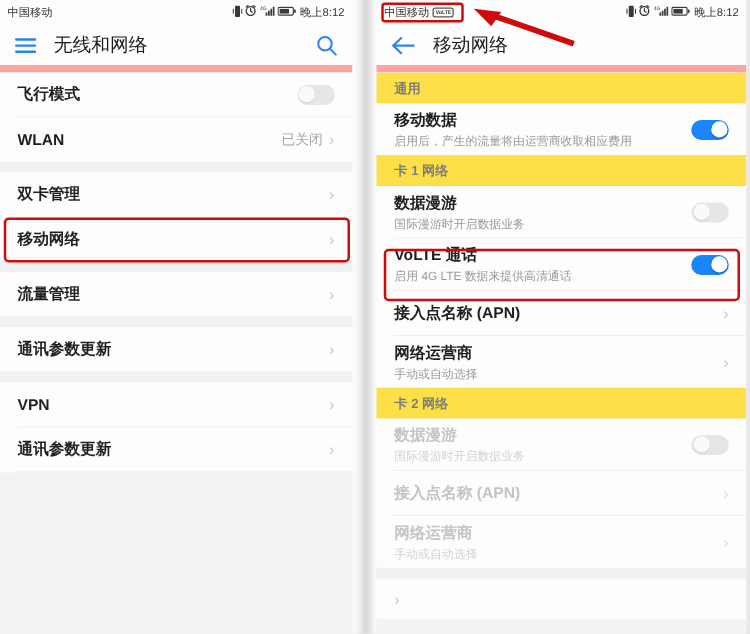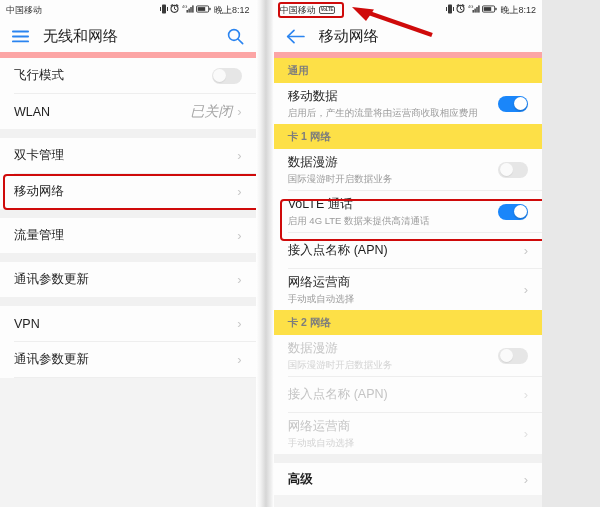--- a/index.html
+++ b/index.html
@@ -1,21 +1,21 @@
 <!DOCTYPE html>
 <html><head>
 <meta charset="utf-8">
 <style>
   * { box-sizing: border-box; margin:0; padding:0; }
   html,body{
     width:600px; height:507px; overflow:hidden;
     background:#e8e8e8;
     font-family:"Liberation Sans","DejaVu Sans",sans-serif;
   }
-  .stage{ position:relative; width:542px; height:507px; display:flex; }
+  .stage{ position:relative; width:597px; height:507px; display:flex; }
 
   
   .phone{ position:relative; background:#fafafa; height:507px; overflow:hidden; }
   .phone-left{ width:283px; }
   .gutter{
     width:20px; height:507px;
     background:linear-gradient(to right,#ffffff 0%,#f2f2f2 25%,#d6d6d6 55%,#efefef 85%,#ffffff 100%);
   }
   .phone-right{ width:297px; }
 
@@ -48,23 +48,23 @@
   
   .scroll{ height:449px; overflow:hidden; background:#f3f3f3; }
   .group{ background:#fdfdfd; }
   .gap{ height:9px; background:#f1f1f1; }
 
   .row{
     position:relative; display:flex; align-items:center;
     padding:0 14px; min-height:35px; background:#fdfdfd; cursor:pointer;
   }
   .row .txtwrap{ flex:1; display:flex; flex-direction:column; justify-content:center; }
-  .row .label{ font-size:12.5px; color:#1f1f1f; }
+  .row .label{ font-size:12.5px; color:#1f1f1f;font-weight:bold; }
   .row .sub{ font-size:9.5px; color:#9a9a9a; margin-top:2px; }
-  .row .value{ font-size:14px; color:#a5a5a5; margin-right:5px;font-style:italic; }
+  .row .value{ font-size:11px; color:#a5a5a5; margin-right:5px; }
   .divider{ height:1px; background:#eeeeee; margin-left:14px; }
 
   .chev{ color:#c8c8c8; font-size:13px; line-height:1; font-weight:300; }
 
   .section-hd{
     background:#fde047; padding:6px 14px 5px;
     font-size:10.5px; color:#7d7d7d; font-weight:bold;
   }
 
   
@@ -358,23 +358,20 @@
             <span class="sub">手动或自动选择</span>
           </span>
           <span class="chev">›</span>
         </div>
       </div>
 
       <div class="gap"></div>
 
       <div class="group">
         <div class="row" style="min-height:32px;">
-          <span class="txtwrap">
-              <span class="label" style="font-weight:bold;">高级</span>
-            </span>
           <span class="chev">›</span>
         </div>
       </div>
     </div>
 
     <div class="anno-box thin" style="left:4px; top:2px; width:66px; height:16px;"></div>
 
     <div class="anno-box" style="left:6px; top:199px; width:285px; height:42px;"></div>
 
     <svg class="anno-arrow" style="left:70px; top:2px;" width="90" height="36" viewBox="0 0 90 36">

